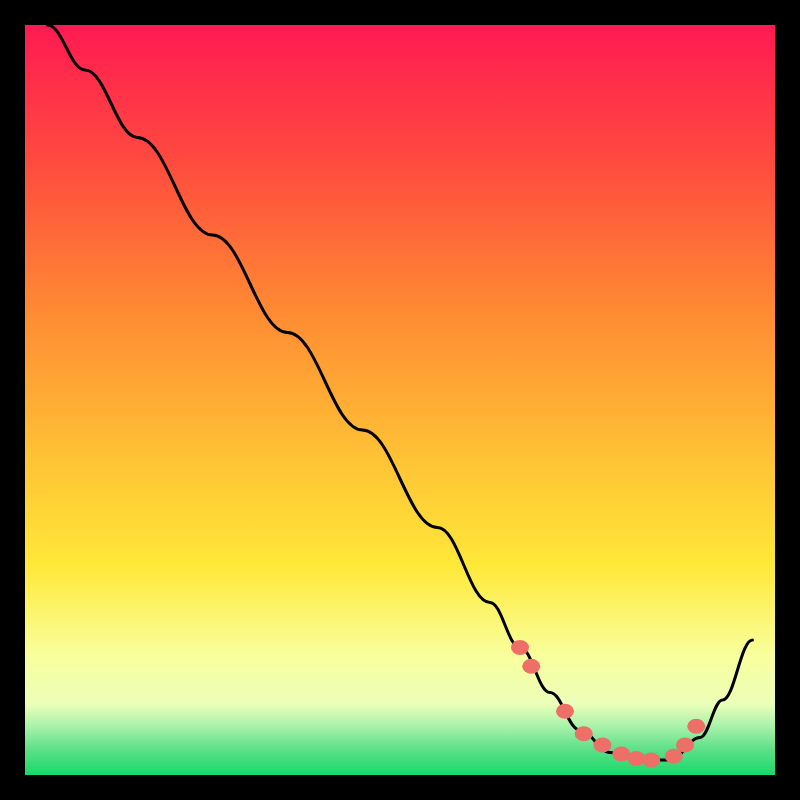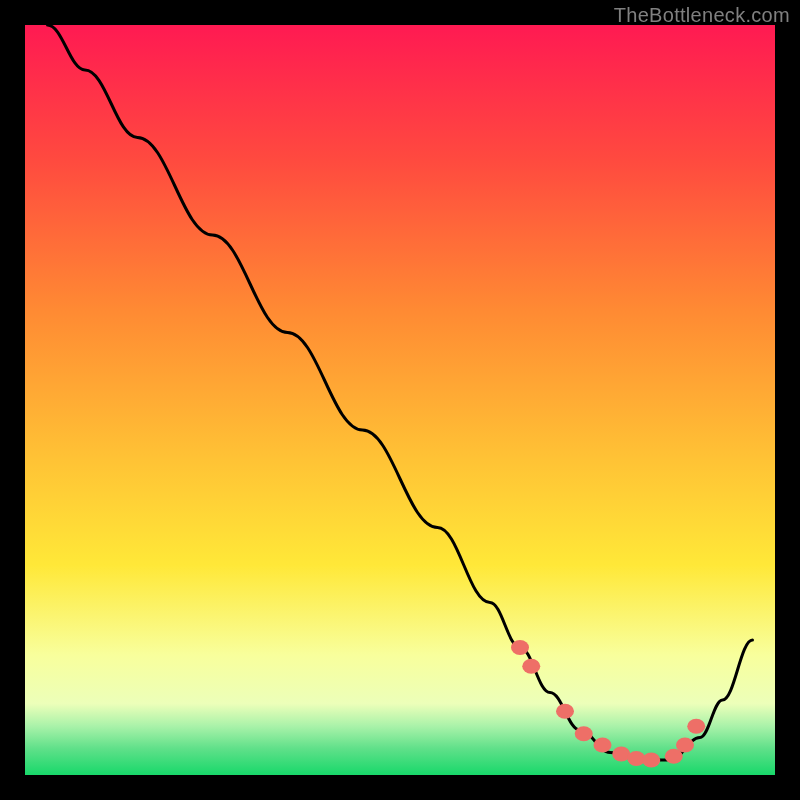--- a/index.html
+++ b/index.html
@@ -58,14 +58,13 @@
       <ellipse cx="565" cy="711.25" rx="9" ry="7.5" fill="#ee6f67"></ellipse>
       <ellipse cx="583.75" cy="733.75" rx="9" ry="7.5" fill="#ee6f67"></ellipse>
       <ellipse cx="602.5" cy="745" rx="9" ry="7.5" fill="#ee6f67"></ellipse>
       <ellipse cx="621.25" cy="754" rx="9" ry="7.5" fill="#ee6f67"></ellipse>
       <ellipse cx="636.25" cy="758.5" rx="9" ry="7.5" fill="#ee6f67"></ellipse>
       <ellipse cx="651.25" cy="760" rx="9" ry="7.5" fill="#ee6f67"></ellipse>
       <ellipse cx="673.75" cy="756.25" rx="9" ry="7.5" fill="#ee6f67"></ellipse>
       <ellipse cx="685" cy="745" rx="9" ry="7.5" fill="#ee6f67"></ellipse>
       <ellipse cx="696.25" cy="726.25" rx="9" ry="7.5" fill="#ee6f67"></ellipse>
     </svg>
-  <div class="watermark">TheBottleneck.com</div>
 </div>
 
 </body></html>

